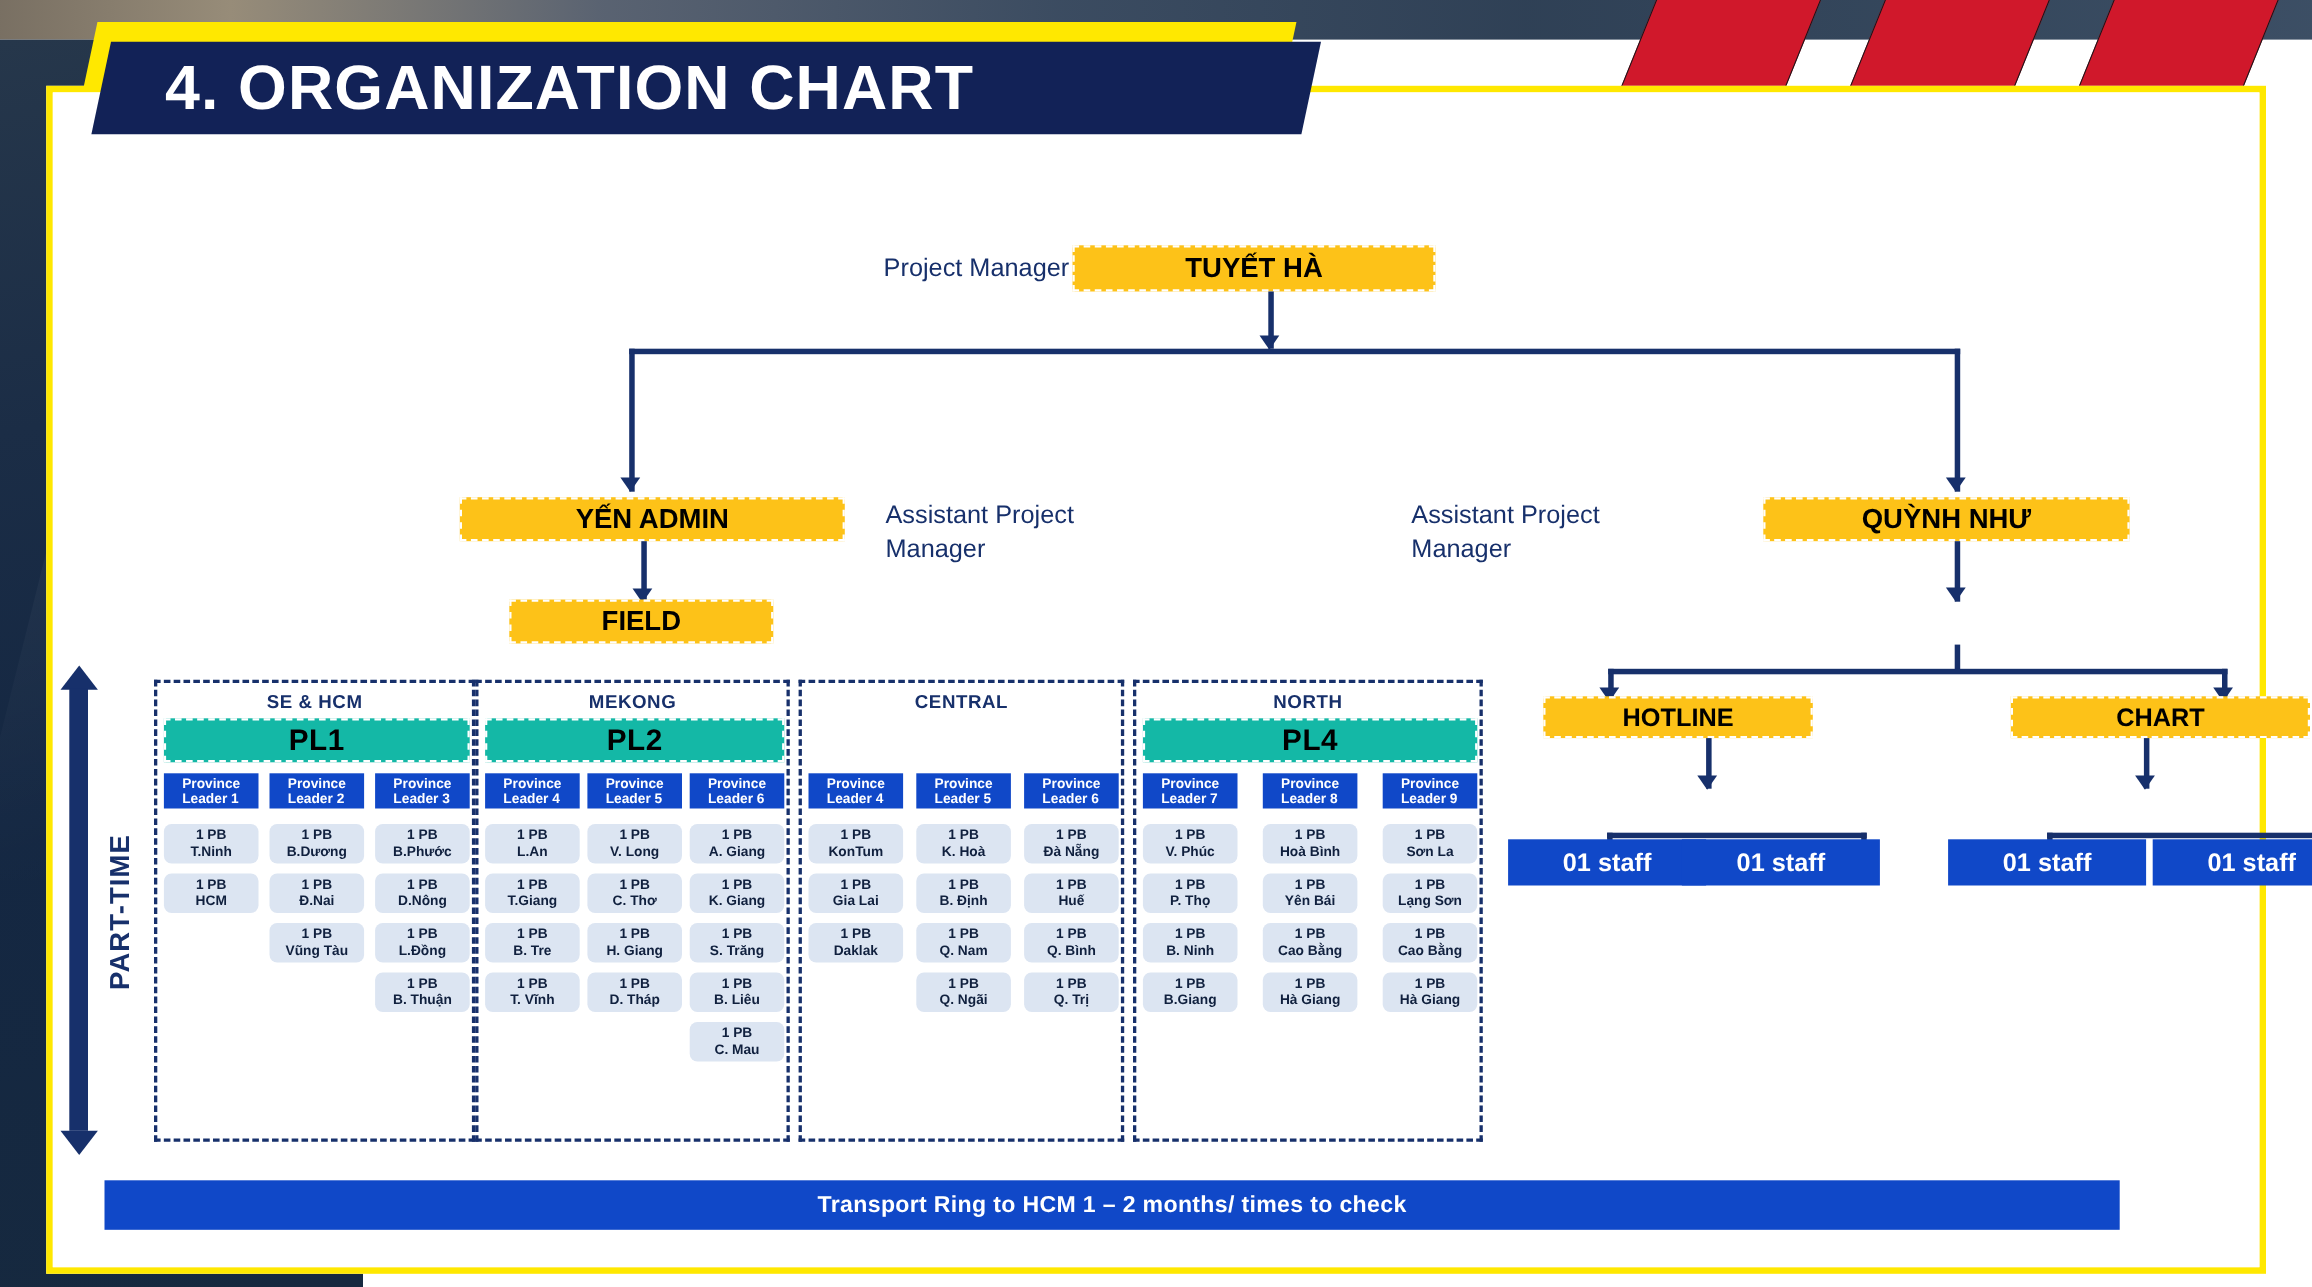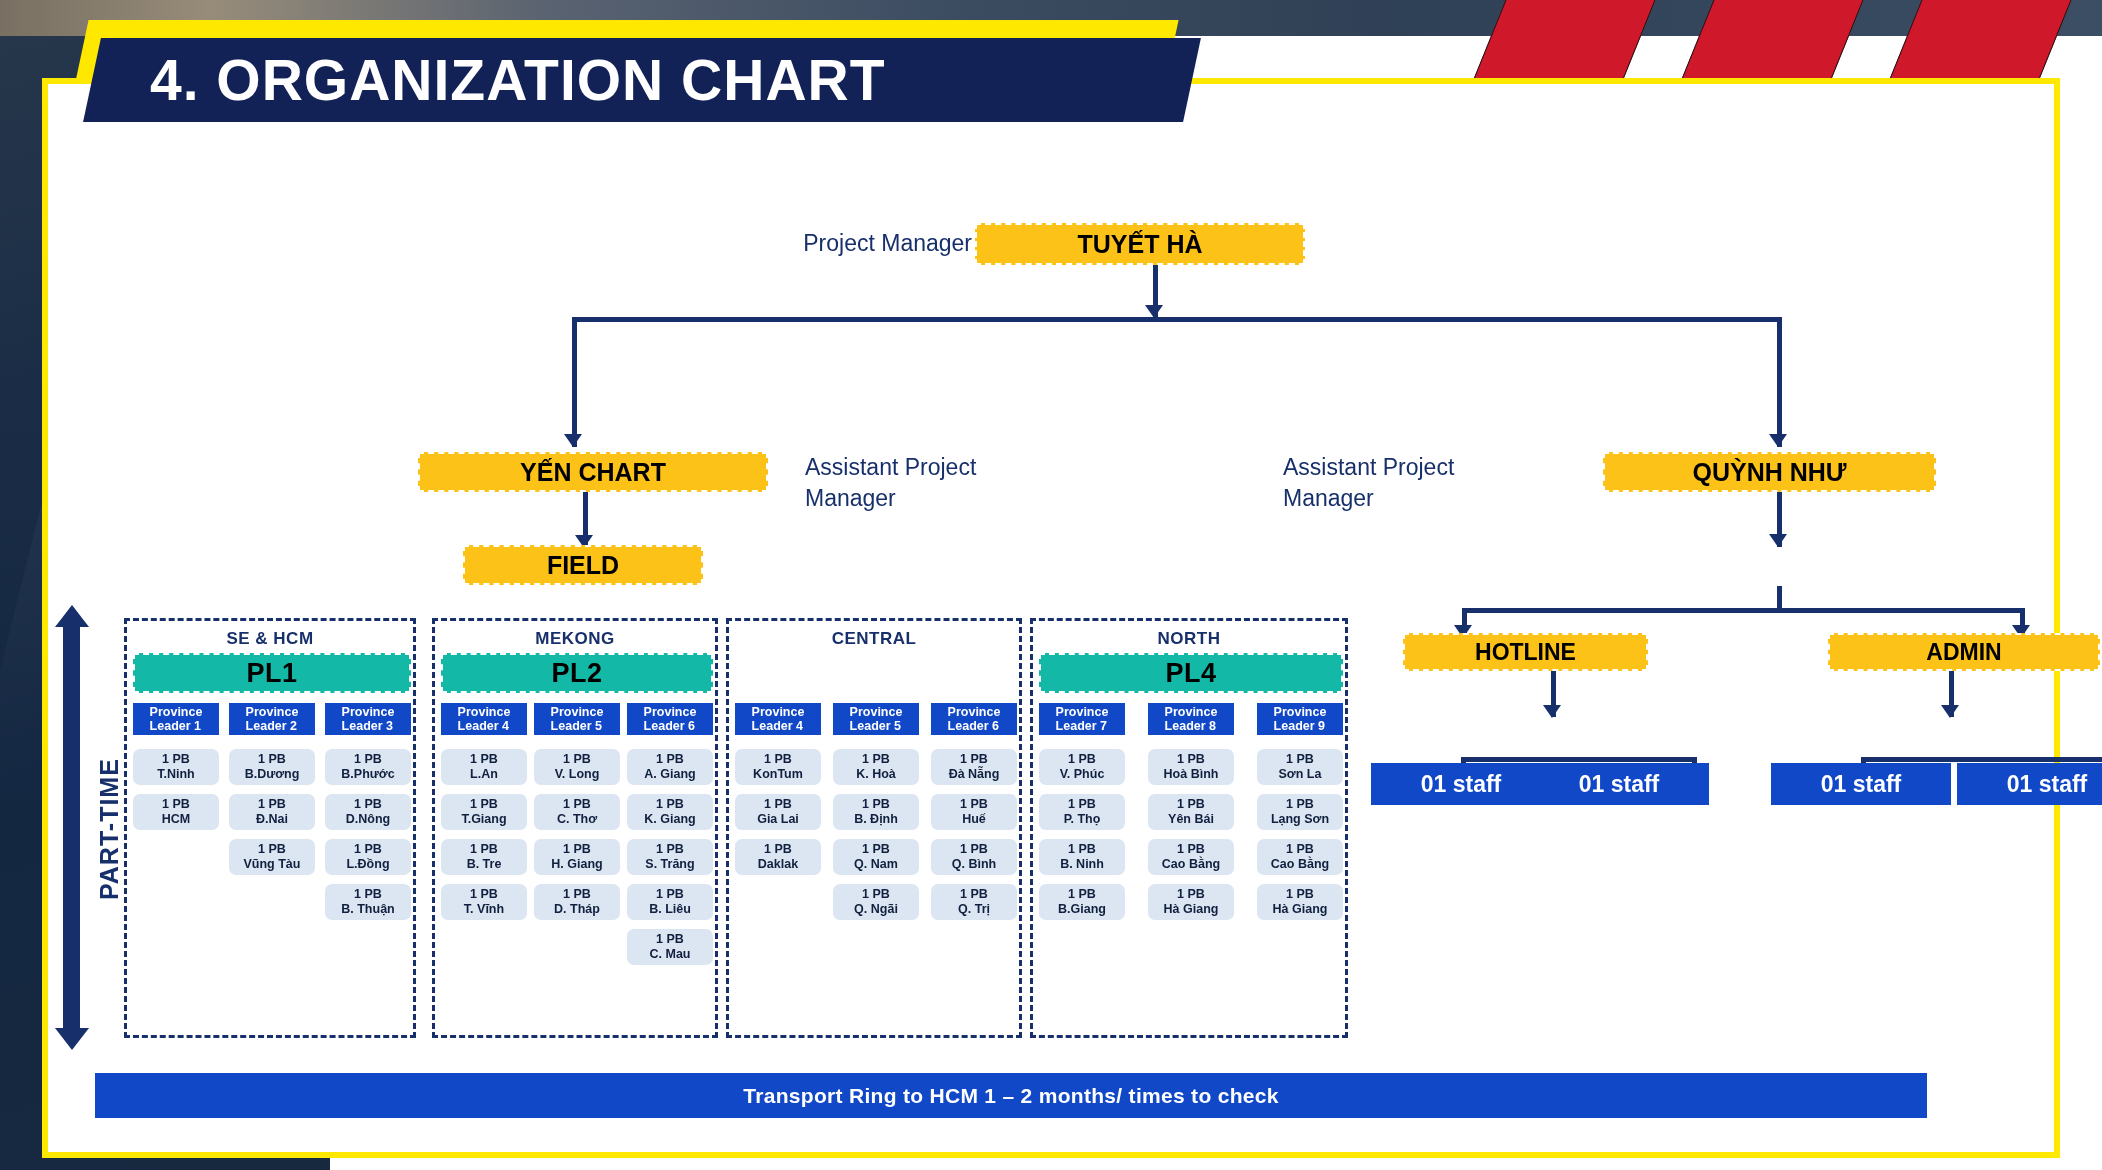--- a/index.html
+++ b/index.html
@@ -235,21 +235,21 @@
 
   <div class="vline" style="left:1153px; top:265px; height:52px;"></div>
   <div class="arrow" style="left:1145px; top:305px;"></div>
 
   <div class="hline" style="left:572px; top:317px; width:1210px;"></div>
   <div class="vline" style="left:572px; top:317px; height:130px;"></div>
   <div class="arrow" style="left:564px; top:434px;"></div>
   <div class="vline" style="left:1777px; top:317px; height:130px;"></div>
   <div class="arrow" style="left:1769px; top:434px;"></div>
 
-  <div class="node gold" style="left:418px; top:452px; width:350px; height:40px; font-size:25px;">YẾN CHART</div>
+  <div class="node gold" style="left:418px; top:452px; width:350px; height:40px; font-size:25px;">YẾN ADMIN</div>
   <div class="plain-label" style="left:805px; top:452px; width:240px;">Assistant Project
 Manager</div>
 
   <div class="vline" style="left:583px; top:492px; height:56px;"></div>
   <div class="arrow" style="left:575px; top:535px;"></div>
 
   <div class="node gold" style="left:463px; top:545px; width:240px; height:40px; font-size:25px;">FIELD</div>
 
   <div class="plain-label" style="left:1283px; top:452px; width:240px;">Assistant Project
 Manager</div>
@@ -270,38 +270,38 @@
   <div class="vline" style="left:1551px; top:671px; height:46px;"></div>
   <div class="arrow" style="left:1543px; top:705px;"></div>
   <div class="hline" style="left:1461px; top:757px; width:236px;"></div>
   <div class="vline" style="left:1461px; top:757px; height:22px;"></div>
   <div class="arrow" style="left:1453px; top:770px;"></div>
   <div class="vline" style="left:1692px; top:757px; height:22px;"></div>
   <div class="arrow" style="left:1684px; top:770px;"></div>
   <div class="node blue-solid" style="left:1371px; top:763px; width:180px; height:42px; font-size:23px;">01 staff</div>
   <div class="node blue-solid" style="left:1529px; top:763px; width:180px; height:42px; font-size:23px;">01 staff</div>
 
-  <div class="node gold" style="left:1828px; top:633px; width:272px; height:38px; font-size:23px;">ADMIN</div>
+  <div class="node gold" style="left:1828px; top:633px; width:272px; height:38px; font-size:23px;">CHART</div>
   <div class="vline" style="left:1949px; top:671px; height:46px;"></div>
   <div class="arrow" style="left:1941px; top:705px;"></div>
   <div class="hline" style="left:1861px; top:757px; width:253px;"></div>
   <div class="vline" style="left:1861px; top:757px; height:22px;"></div>
   <div class="arrow" style="left:1853px; top:770px;"></div>
 
   <div class="arrow" style="left:2101px; top:770px;"></div>
   <div class="node blue-solid" style="left:1771px; top:763px; width:180px; height:42px; font-size:23px;">01 staff</div>
   <div class="node blue-solid" style="left:1957px; top:763px; width:180px; height:42px; font-size:23px;">01 staff</div>
 
   <div id="pt-head-up" class="pt-head" style="left:55px; top:605px;"></div>
   <div id="pt-shaft" style="left:63px; top:626px; width:17px; height:402px;"></div>
   <div id="pt-head-down" class="pt-head" style="left:55px; top:1028px;"></div>
   <div id="pt-text" style="left:95px; top:900px;">PART-TIME</div>
 
   <div id="regions-layer">
-      <div class="region-panel" style="left: 124px; width: 292px;">
+      <div class="region-panel" style="left: 140px; width: 292px;">
         <div class="region-title" style="top: 8px;">SE &amp; HCM</div>
         <div class="pl-box" style="left: 6px; top: 32px; width: 278px; height: 40px;">PL1</div>
         <div class="leader-box" style="left: 6px; top: 82px; width: 86px; height: 32px;">Province
 Leader 1</div>
         <div class="pb-cell" style="left: 6px; top: 128px; width: 86px; height: 36px;">1 PB
 T.Ninh</div>
         <div class="pb-cell" style="left: 6px; top: 173px; width: 86px; height: 36px;">1 PB
 HCM</div>
         <div class="leader-box" style="left: 102px; top: 82px; width: 86px; height: 32px;">Province
 Leader 2</div>

